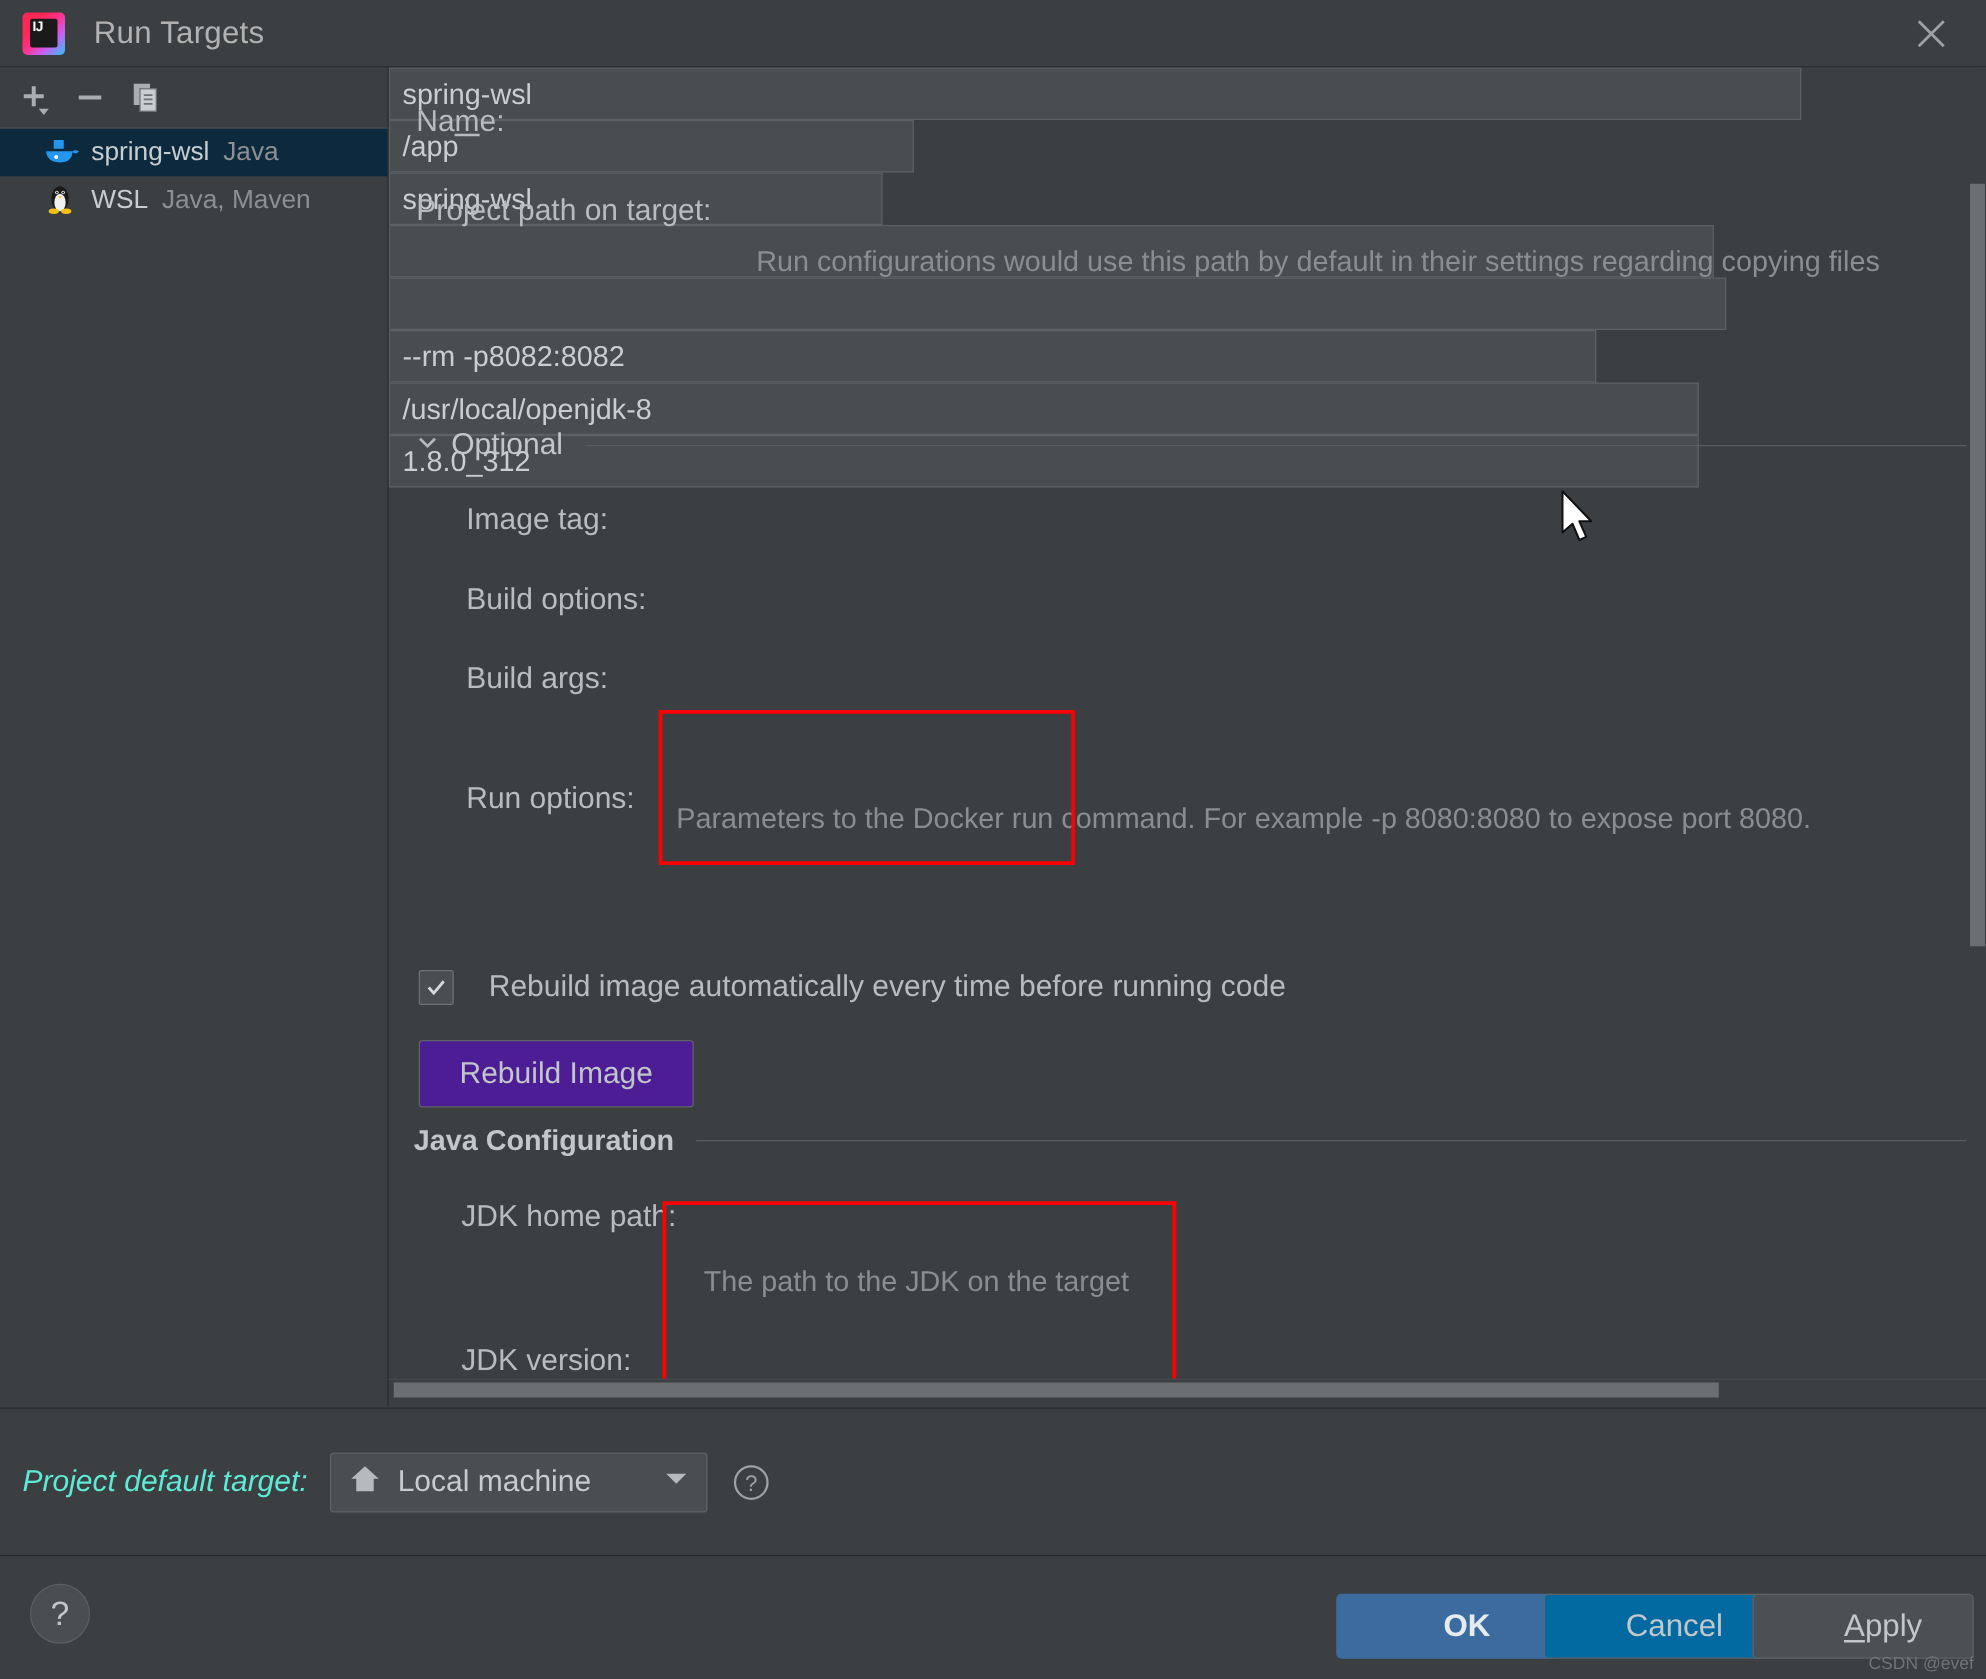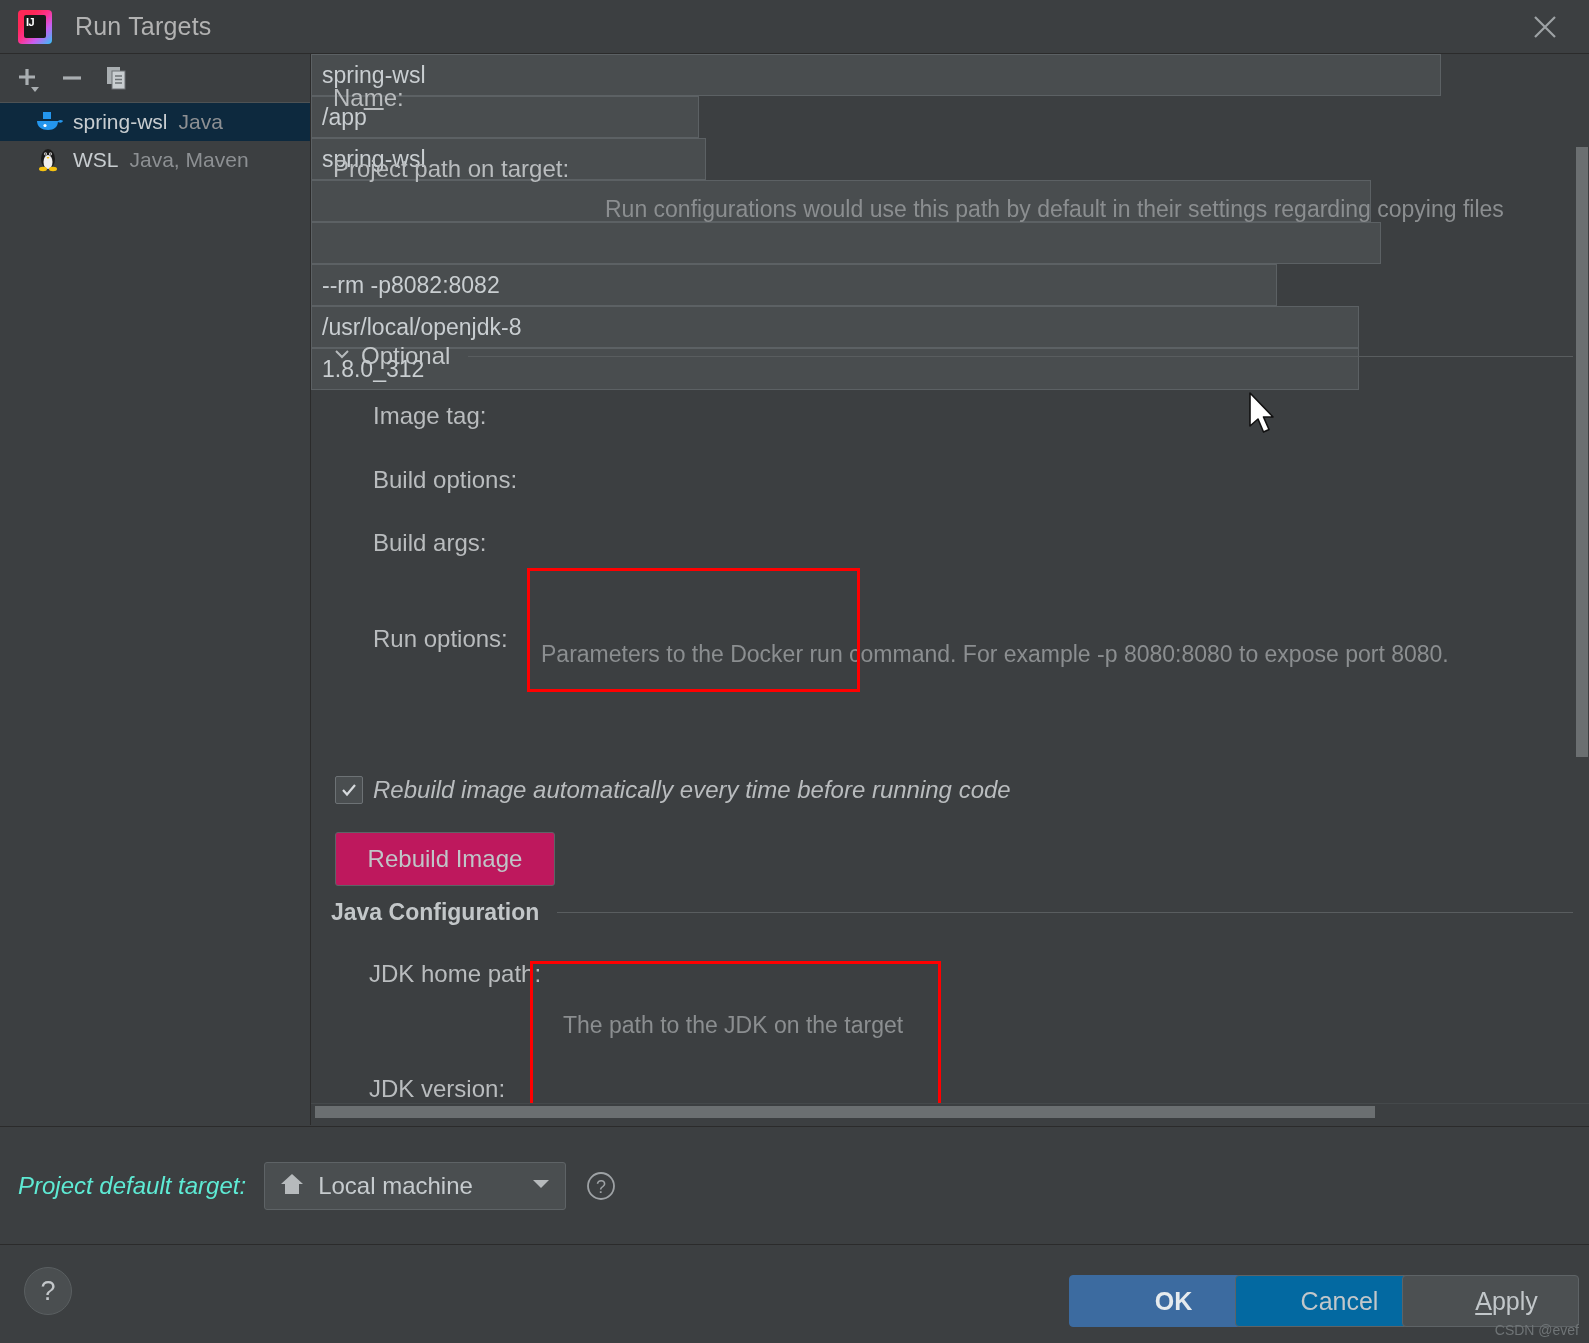--- a/index.html
+++ b/index.html
@@ -116,21 +116,21 @@
   
   .cbox {
     width: 26px; height: 26px; border: 1px solid #6d7275;
     background: #4a4e50; border-radius: 2px;
     display: flex; align-items: center; justify-content: center;
     cursor: pointer; flex: 0 0 auto;
   }
   .cbox svg { display: block; }
 
   .btn {
-    background: #be185d; border: 1px solid #5e6366; border-radius: 3px;
+    background: #4c1d95; border: 1px solid #5e6366; border-radius: 3px;
     color: #c0c5c8; font-size: 24px;
     padding: 9px 22px; cursor: pointer;
     display: inline-flex; align-items: center; justify-content: center;
   }
 
   
   .redbox {
     position: absolute; border: 3px solid #ff0000;
     pointer-events: none;
   }
@@ -279,21 +279,21 @@
   <div class="row" style="left:22px; top:30px;">
     <span class="lbl"><span>Na</span><u>m</u><span>e:</span></span>
   </div>
   <div class="field" style="left:122px; top:27px; width:1130px;">
     <span>spring-wsl</span>
   </div>
 
   <div class="row" style="left:22px; top:101px;">
     <span class="lbl">Project path on target:</span>
   </div>
-  <div class="field" style="left:294px; top:97px; width:388px;">
+  <div class="field" style="left:294px; top:97px; width:420px;">
     <span>/app</span>
   </div>
   <div class="hint" style="left:294px; top:138px; width:980px;">Run configurations would use this path by default in their settings regarding copying files</div>
 
   <div class="section" style="left:22px; top:288px; width:1240px;">
     <span class="caret">
       <svg width="18" height="18" viewBox="0 0 18 18">
           <path d="M3 6 L9 12 L15 6" stroke="#b6babc" stroke-width="2" fill="none"></path>
         </svg>
     </span>
@@ -329,21 +329,21 @@
     <span>--rm  -p8082:8082</span>
   </div>
   <div class="hint" style="left:230px; top:583px; width:1040px;">Parameters to the Docker run command. For example -p 8080:8080 to expose port 8080.</div>
 
   <div class="row" style="left:24px; top:722px;">
     <span class="cbox">
       <svg width="18" height="18" viewBox="0 0 18 18">
           <path d="M3 9 L7 13.5 L15 4" stroke="#d6dadd" stroke-width="2.2" fill="none"></path>
         </svg>
     </span>
-    <span class="lbl" style="margin-left:10px;font-style:italic;">Rebuild image automatically every time before running code</span>
+    <span class="lbl" style="margin-left:28px;">Rebuild image automatically every time before running code</span>
   </div>
 
   <div class="btn" style="position:absolute; left:24px; top:778px; width:218px; height:52px; padding:0;">
     <span>Rebuild Image</span>
   </div>
 
   <div class="section" style="left:20px; top:845px; width:1242px;">
     <span class="sec-title bold">Java Configuration</span>
     <span class="rule"></span>
   </div>

